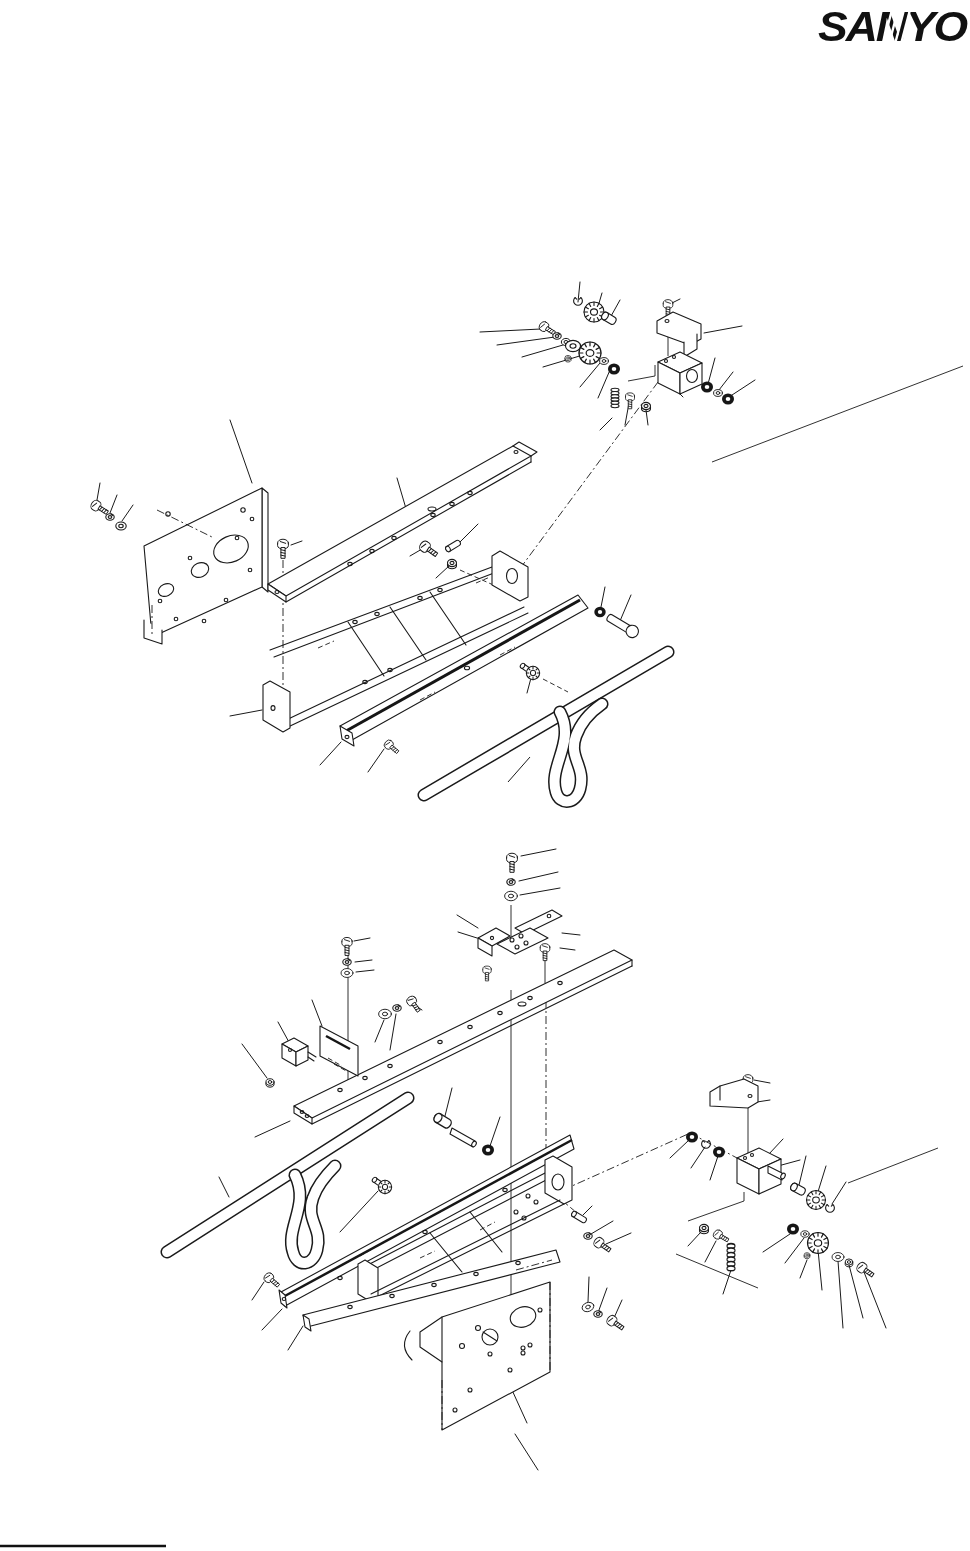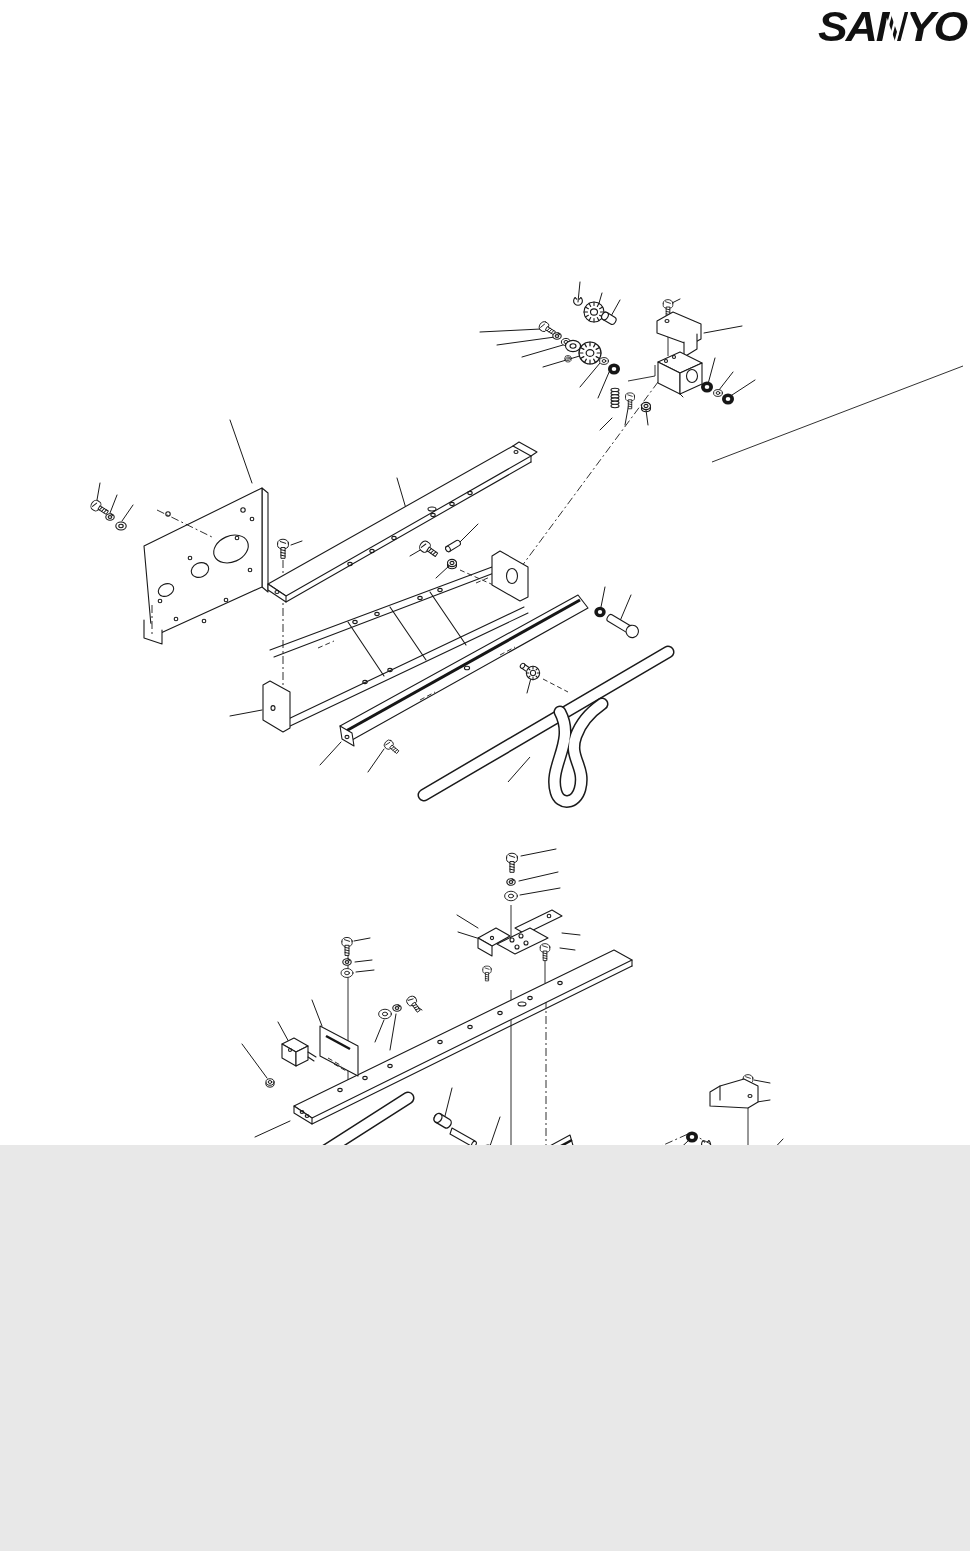--- a/index.html
+++ b/index.html
@@ -1,16 +1,16 @@
 <!DOCTYPE html>
 <html><head>
 <meta charset="utf-8">
 <style>
   html,body{margin:0;padding:0;background:#e8e8e8;}
-  .page{position:relative;width:970px;height:1145px;margin:0 auto;background:#fff;
+  .page{position:relative;width:970px;height:1551px;margin:0 auto;background:#fff;
         font-family:"Liberation Sans", sans-serif;overflow:hidden;}
   svg{display:block}
   .st{stroke:#1a1a1a;stroke-width:1.1;fill:none;stroke-linecap:round;stroke-linejoin:round;}
   .fw{fill:#fff;}
   .ld line, .ld path{stroke:#1a1a1a;stroke-width:1;fill:none;stroke-linecap:round;}
   .ax{stroke:#1a1a1a;stroke-width:.9;fill:none;}
   .dd{stroke-dasharray:8 3 2 3;}
   .da{stroke-dasharray:5 3;}
   .beltO{stroke:#1a1a1a;stroke-width:13;fill:none;stroke-linecap:round;stroke-linejoin:round;}
   .beltI{stroke:#fff;stroke-width:10;fill:none;stroke-linecap:round;stroke-linejoin:round;}

